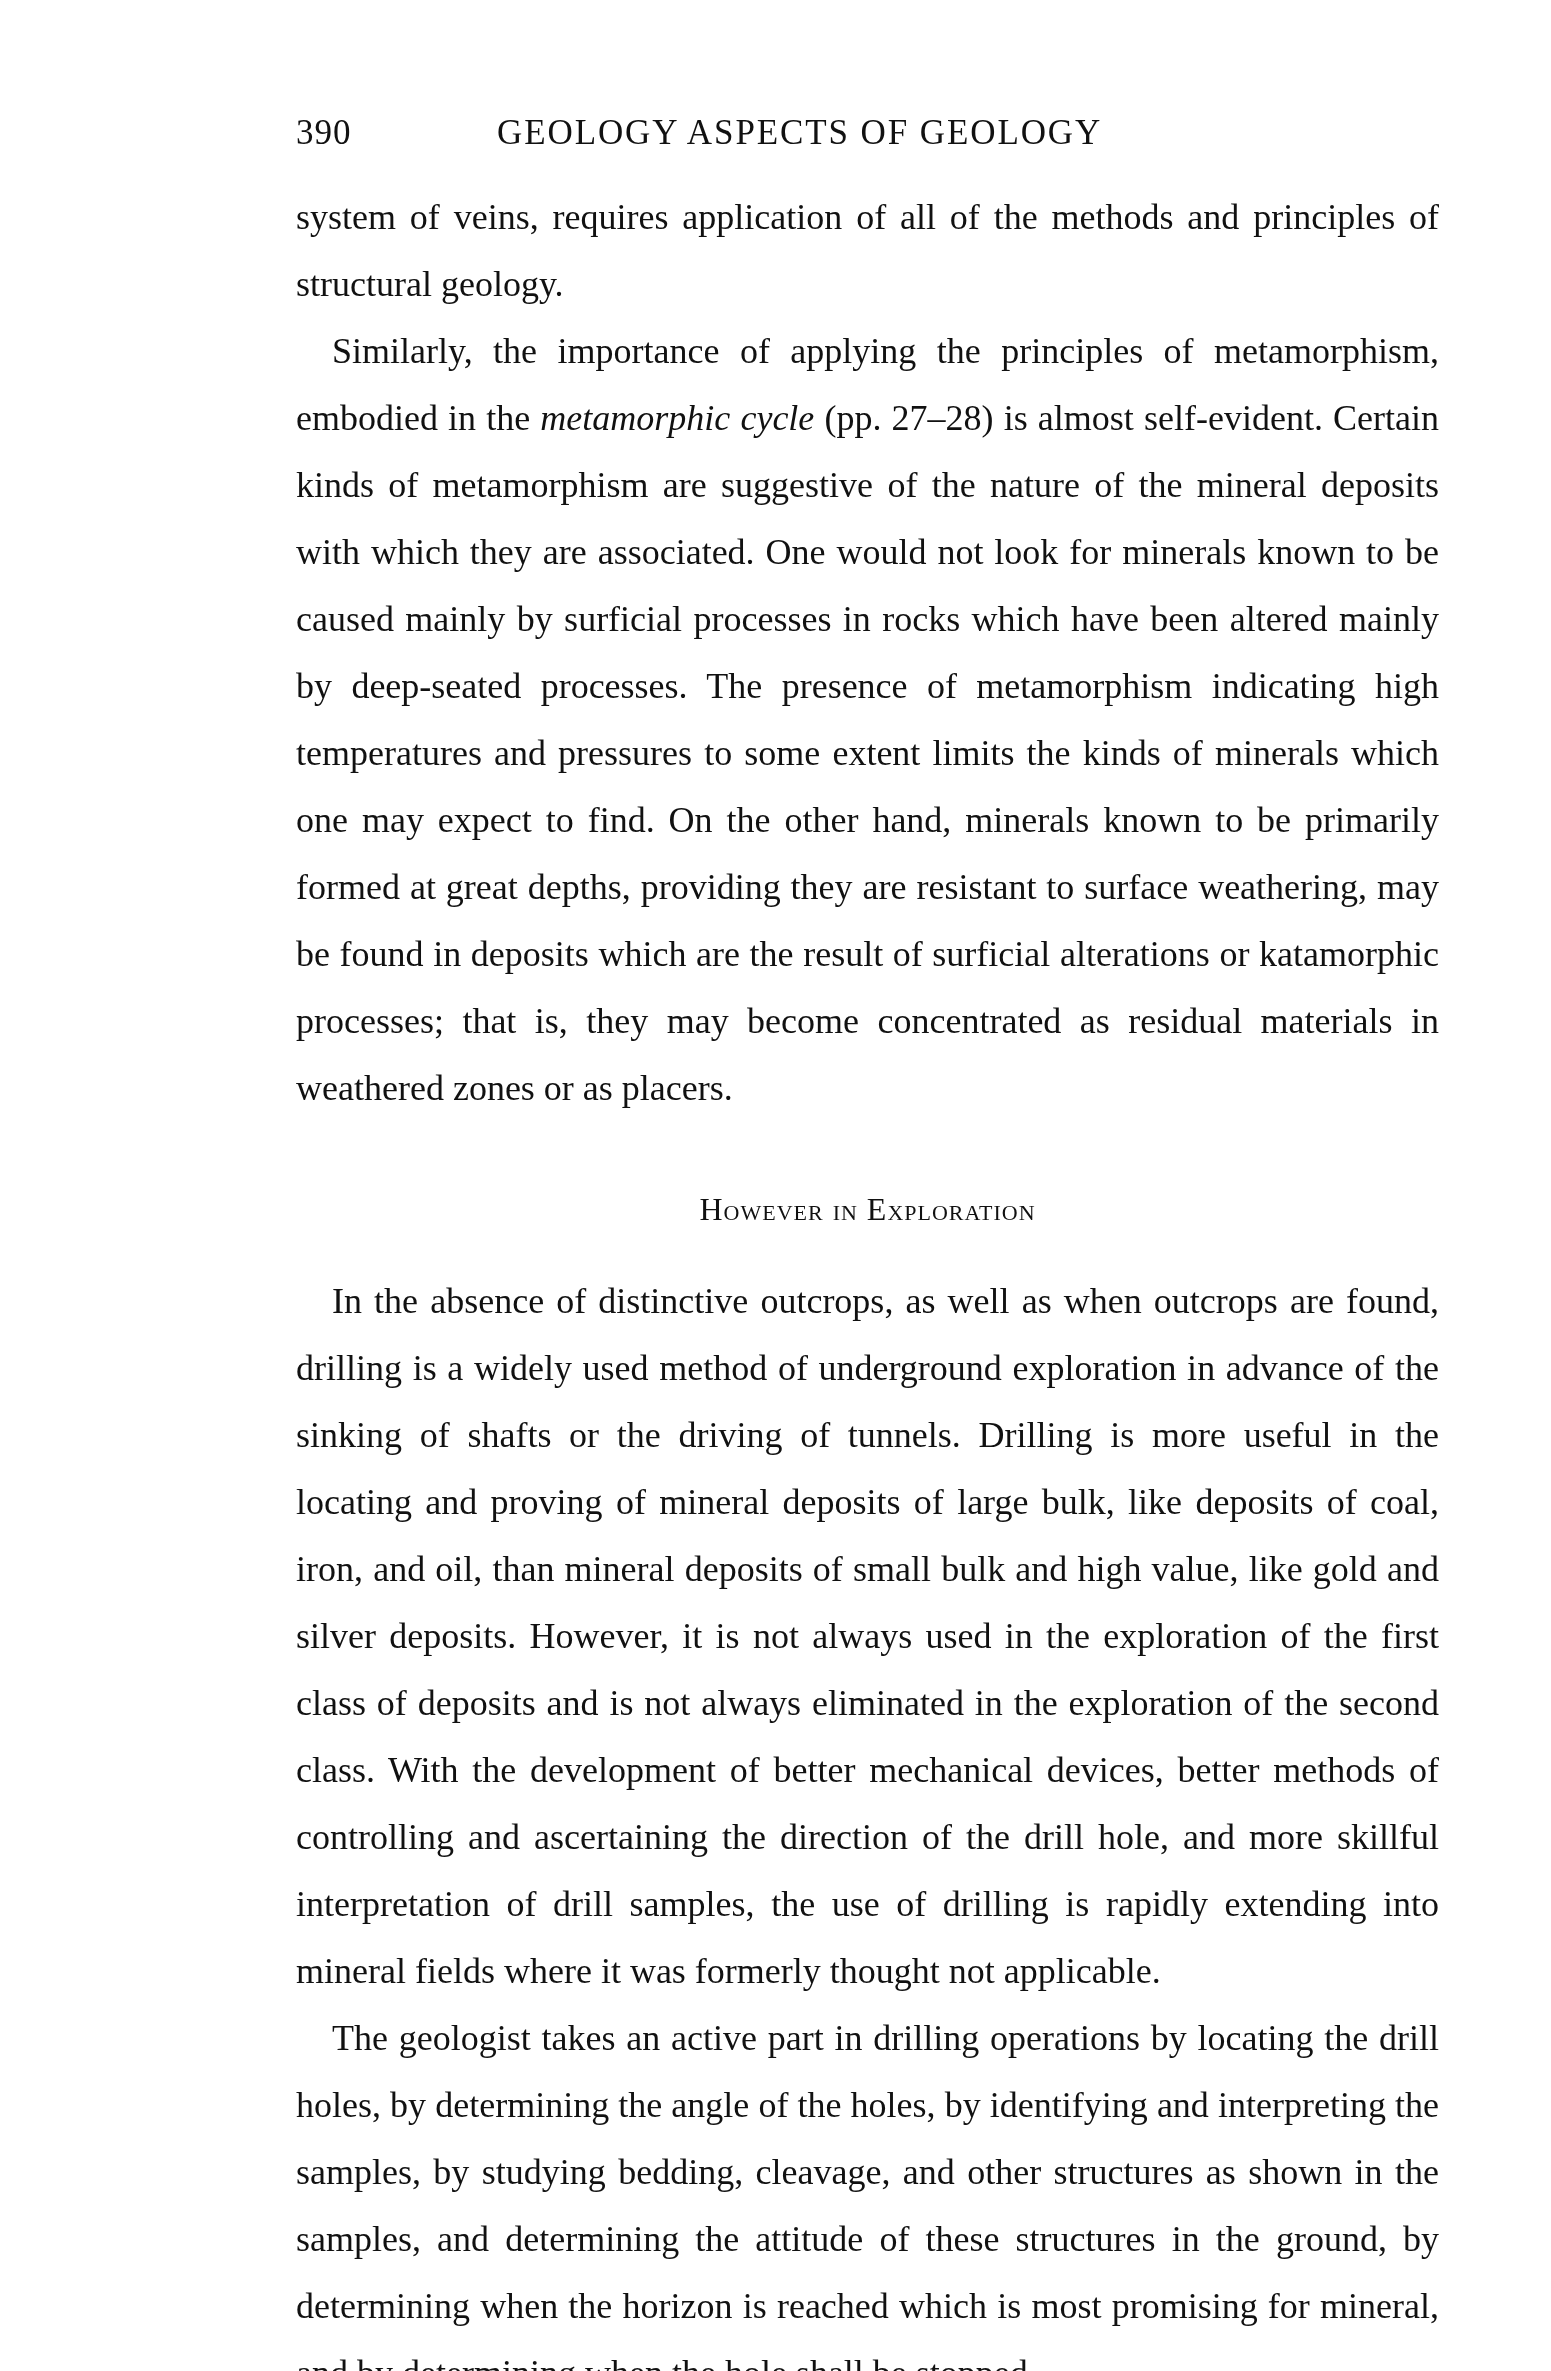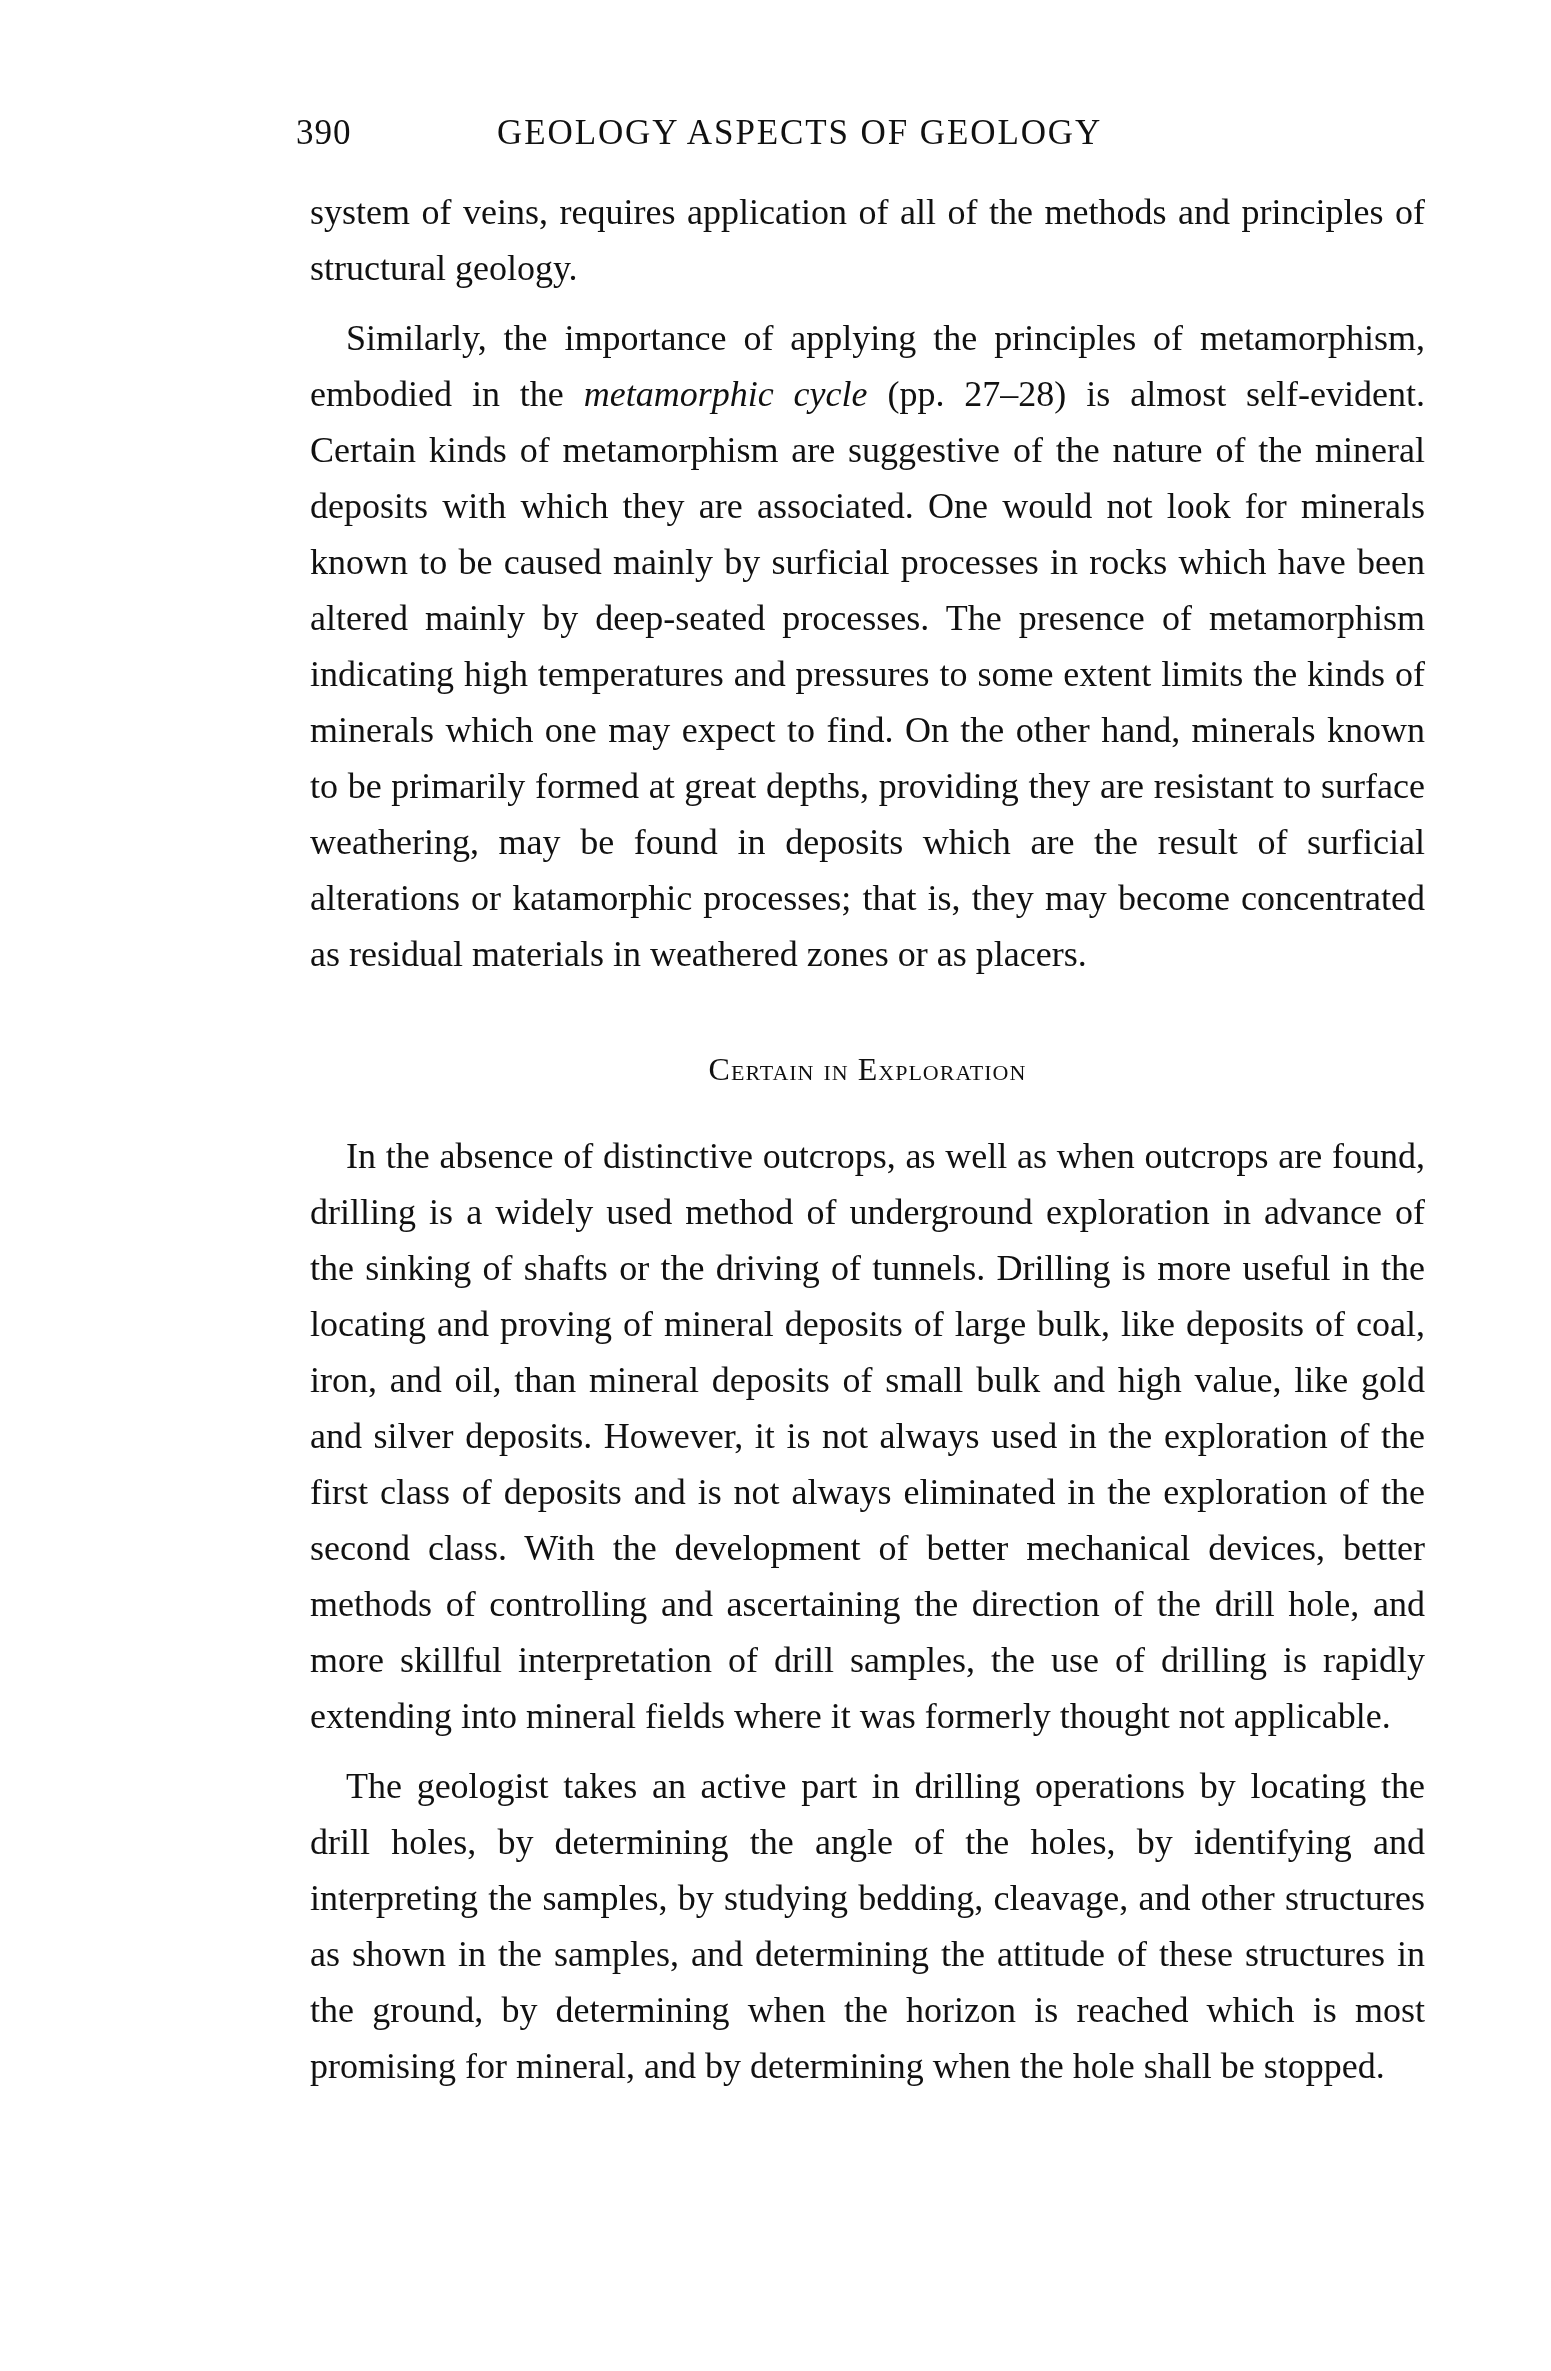--- a/index.html
+++ b/index.html
@@ -10,21 +10,21 @@
     color: #111111;
   }
   .running-head {
     display: flex; align-items: baseline; height: 48px;
     font-size: 35px; letter-spacing: 1px;
   }
   .running-head .pagenum { width: 201px; }
   .running-head .title { letter-spacing: 1.9px; }
   .body-text { margin-top: 23px; }
   p {
-    margin: 14px; font-size: 36px; line-height: 56px;
+    margin: 0; font-size: 36px; line-height: 67px;
     text-align: justify; text-align-last: left;
     hyphens: manual;
   }
   p.indent { text-indent: 36px; }
   .section-heading {
     text-align: center; font-size: 32px; font-variant: small-caps;
     letter-spacing: 1px; margin: 69px 0 40px 0;
   }
   em { }
 </style>
@@ -34,19 +34,19 @@
 <div class="page">
   <div class="running-head">
     <span class="pagenum">390</span>
     <span class="title">GEOLOGY ASPECTS OF GEOLOGY</span>
   </div>
 
   <div class="body-text">
     <p>system of veins, requires application of all of the methods and principles of structural geology.</p>
     <p class="indent"><span>Similarly, the importance of applying the principles of metamorphism, embodied in the </span><em>metamorphic cycle</em><span> (pp. 27–28) is almost self-evident. Certain kinds of metamorphism are suggestive of the nature of the mineral deposits with which they are associated. One would not look for minerals known to be caused mainly by surficial processes in rocks which have been altered mainly by deep-seated processes. The presence of metamorphism indicating high temperatures and pressures to some extent limits the kinds of minerals which one may expect to find. On the other hand, minerals known to be primarily formed at great depths, providing they are resistant to surface weathering, may be found in deposits which are the result of surficial alterations or katamorphic processes; that is, they may become concentrated as residual materials in weathered zones or as placers.</span></p>
 
-    <div class="section-heading">Certain in Exploration</div>
+    <div class="section-heading">However in Exploration</div>
 
     <p class="indent">In the absence of distinctive outcrops, as well as when outcrops are found, drilling is a widely used method of underground exploration in advance of the sinking of shafts or the driving of tunnels. Drilling is more useful in the locating and proving of mineral deposits of large bulk, like deposits of coal, iron, and oil, than mineral deposits of small bulk and high value, like gold and silver deposits. However, it is not always used in the exploration of the first class of deposits and is not always eliminated in the exploration of the second class. With the development of better mechanical devices, better methods of controlling and ascertaining the direction of the drill hole, and more skillful interpretation of drill samples, the use of drilling is rapidly extending into mineral fields where it was formerly thought not applicable.</p>
     <p class="indent">The geologist takes an active part in drilling operations by locating the drill holes, by determining the angle of the holes, by identifying and interpreting the samples, by studying bedding, cleavage, and other structures as shown in the samples, and determining the attitude of these structures in the ground, by determining when the horizon is reached which is most promising for mineral, and by determining when the hole shall be stopped.</p>
   </div>
 </div>
 
 
 </body></html>

